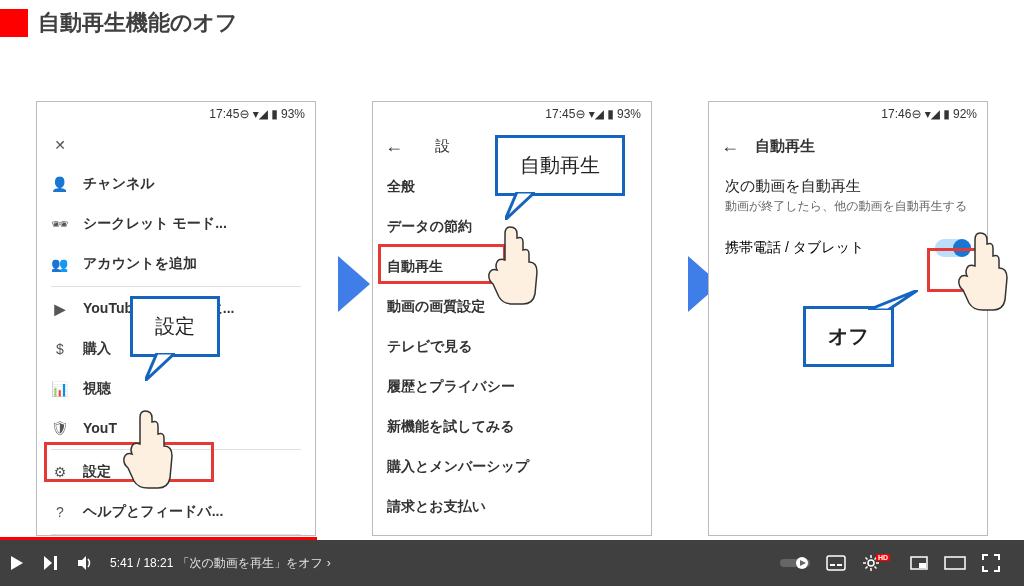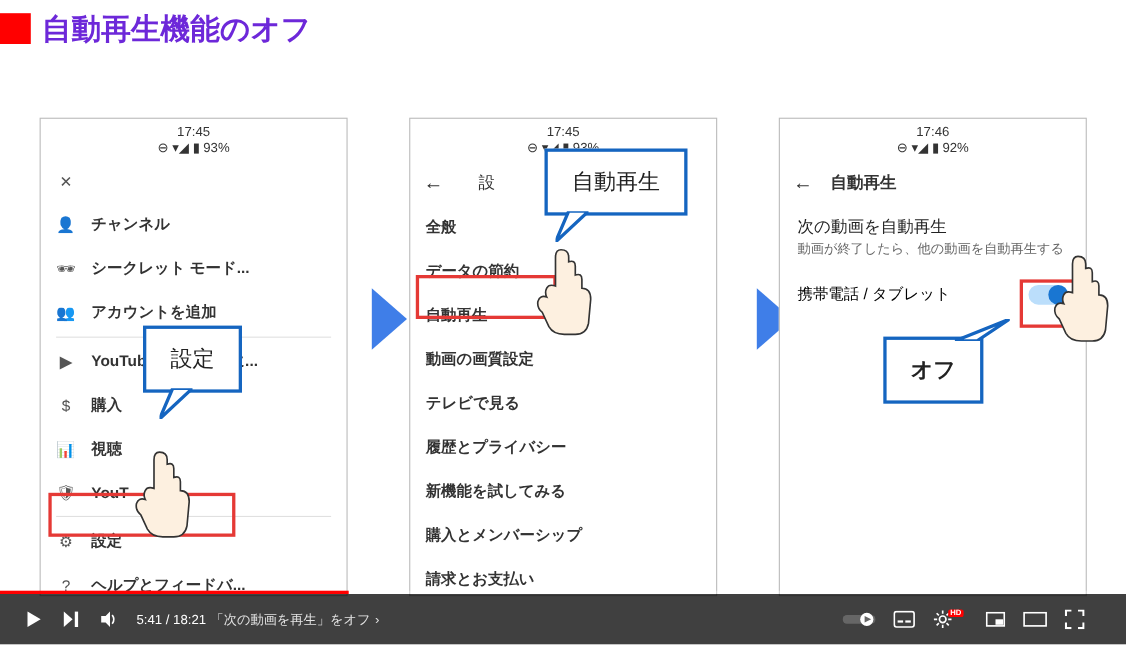--- a/index.html
+++ b/index.html
@@ -1,25 +1,25 @@
 <!DOCTYPE html>
 <html><head>
 <meta charset="utf-8">
 <style>
 * { margin: 0; padding: 0; box-sizing: border-box; font-family: -apple-system, "Hiragino Sans", "Yu Gothic", sans-serif; }
 body { width: 1024px; height: 586px; background: #fff; position: relative; overflow: hidden; }
 
 .title-bar { display: flex; align-items: center; padding: 8px 0 8px 0; }
 .red-block { width: 28px; height: 28px; background: #ff0000; margin-right: 10px; }
-.title-text { font-size: 27px; font-weight: 700; color: #6d28d9; }
+.title-text { font-size: 22px; font-weight: 700; color: #404040; }
 
 .slides { display: flex; justify-content: space-around; padding: 55px 8px 0 8px; position: relative; }
 
 .phone { width: 280px; border: 1px solid #bbb; background: #fff; position: relative; overflow: hidden; height: 435px; }
-.status-bar { display: flex; justify-content: space-between; align-items: center; font-size: 12px; padding: 5px 10px; color: #333; flex-direction: column; }
+.status-bar { display: flex; justify-content: flex-end; align-items: center; font-size: 12px; padding: 5px 10px; color: #333; }
 .status-icons { display: flex; gap: 3px; align-items: center; }
 
 .row { display: flex; align-items: center; padding: 11px 14px; font-size: 14px; color: #333; }
 .row .ic { width: 18px; margin-right: 14px; text-align: center; color: #555; font-size: 14px; }
 .row .tx { flex: 1; font-weight: bold; }
 .row.bold { font-weight: 600; }
 .divider { border-top: 1px solid #e0e0e0; margin: 2px 14px; }
 
 .header-row { display: flex; align-items: center; padding: 10px 12px; font-size: 15px; font-weight: 500; color: #333; }
 .header-row .back { margin-right: 16px; font-size: 18px; }
@@ -31,21 +31,21 @@
 .hand svg { width: 100%; height: 100%; }
 
 .arrow { position: absolute; width: 0; height: 0; border-top: 28px solid transparent; border-bottom: 28px solid transparent; border-left: 32px solid #3f7ee8; }
 
 .subhead { padding: 10px 16px 2px 16px; font-size: 15px; font-weight: 400; color: #222; }
 .subtext { padding: 0 16px 10px 16px; font-size: 12px; color: #666; line-height: 1.4; }
 .toggle-row { display: flex; align-items: center; justify-content: space-between; padding: 14px 16px; font-size: 14px; }
 .toggle { width: 36px; height: 18px; background: #bbdefb; border-radius: 10px; position: relative; }
 .toggle::after { content: ''; position: absolute; width: 18px; height: 18px; background: #1976d2; border-radius: 50%; right: 0; top: 0; }
 
-.player-bar { position: absolute; bottom: 0; left: 0; right: 0; height: 46px; background: rgba(0,0,0,0.75); display: flex; align-items: center; padding: 0 22px; color: #fff; font-size: 12px; }
+.player-bar { position: absolute; bottom: 0; left: 0; right: 0; height: 46px; background: rgba(0,0,0,0.75); display: flex; align-items: center; padding: 0 8px; color: #fff; font-size: 12px; }
 .progress { position: absolute; top: -3px; left: 0; right: 0; height: 3px; background: rgba(255,255,255,0.3); }
 .progress-fill { height: 100%; width: 31%; background: #ff0000; }
 .pbtn { margin-right: 16px; cursor: pointer; display: flex; align-items: center; }
 .spacer { flex: 1; }
 .hd-badge { background: #ff0000; font-size: 7px; font-weight: 700; padding: 0 2px; border-radius: 2px; position: relative; top: -6px; left: -4px; }
 
 .settings-title-partial { font-size: 15px; font-weight: 500; margin-left: 16px; }
 </style>
 </head>
 <body>

